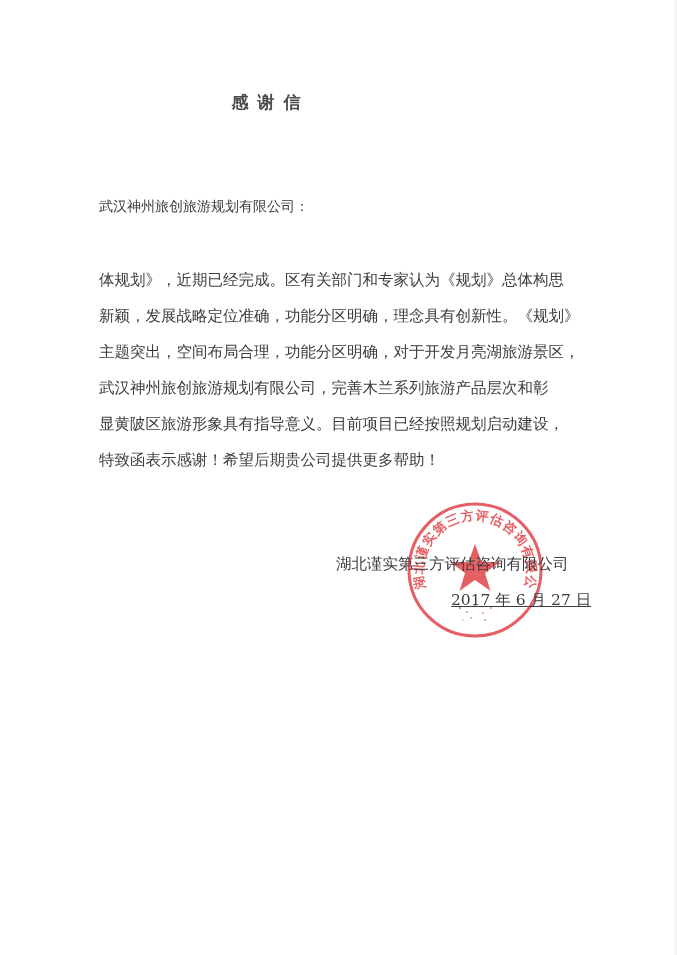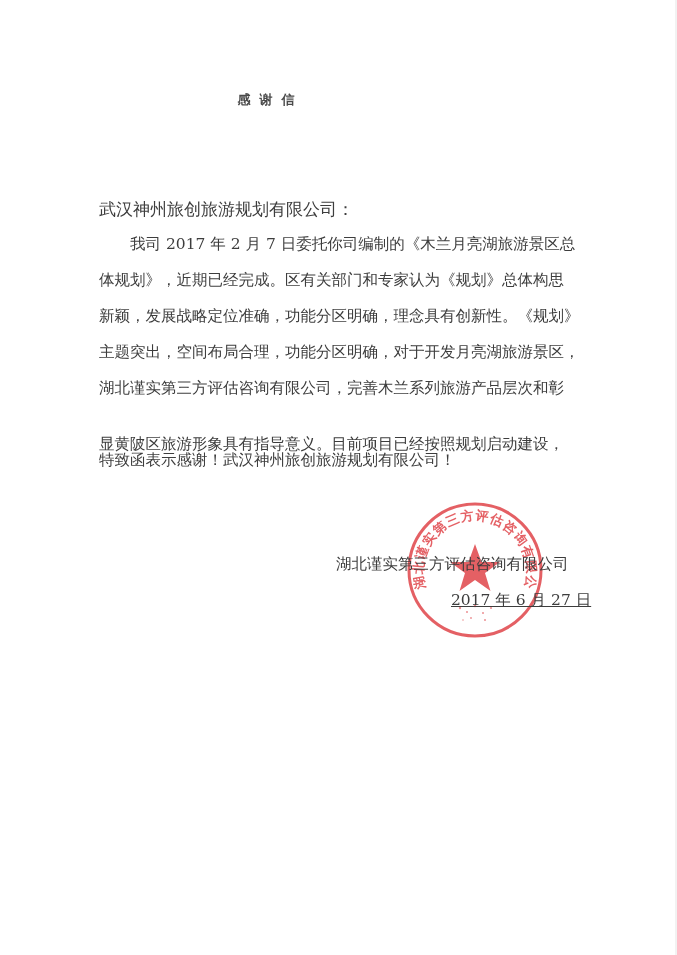--- a/index.html
+++ b/index.html
@@ -5,24 +5,24 @@
     html, body { margin: 0; padding: 0; }
     body {
       width: 677px; height: 955px; background: #ffffff; position: relative; overflow: hidden;
       font-family: "DejaVu Serif", "Liberation Serif", serif;
       color: #3a3a3a;
     }
     .page { position: absolute; left: 0; top: 0; width: 677px; height: 955px; background: #fff; }
     .title {
       position: absolute; left: 0; width: 541px; top: 91px; text-align: center;
       font-family: "DejaVu Sans", "Liberation Sans", sans-serif; font-weight: bold;
-      font-size: 13px; letter-spacing: 9px; color: #4a4a4a;
+      font-size: 17px; letter-spacing: 9px; color: #4a4a4a;
     }
     .salutation {
-      position: absolute; left: 99px; top: 198px; font-size: 17px; color: #3d3d3d;
+      position: absolute; left: 99px; top: 198px; font-size: 14px; color: #3d3d3d;
     }
     .body-line {
       position: absolute; left: 99px; font-size: 15.5px; color: #3d3d3d; white-space: nowrap;
     }
     .signature {
       position: absolute; left: 336px; top: 554px; font-size: 15.5px; color: #3d3d3d; z-index: 2; white-space: nowrap;
     }
     .date {
       position: absolute; left: 451px; top: 590px; font-size: 15.5px; color: #3d3d3d; z-index: 2; white-space: nowrap; text-decoration: underline;
     }
@@ -32,27 +32,26 @@
     .right-edge { position: absolute; right: 0; top: 0; width: 2px; height: 955px; background: #f2f2f2; }
   </style>
 </head>
 <body>
 
 <div class="page">
   <div class="title">感谢信</div>
 
   <div class="salutation">武汉神州旅创旅游规划有限公司：</div>
 
-  <div class="body-line" style="top:234px;">　　我司 2017 年 2 月 7 日委托你司编制的《木兰月亮湖旅游景区总</div>
   <div class="body-line" style="top:270px;">体规划》，近期已经完成。区有关部门和专家认为《规划》总体构思</div>
   <div class="body-line" style="top:306px;">新颖，发展战略定位准确，功能分区明确，理念具有创新性。《规划》</div>
   <div class="body-line" style="top:342px;font-family:Liberation Serif, serif;">主题突出，空间布局合理，功能分区明确，对于开发月亮湖旅游景区，</div>
-  <div class="body-line" style="top:378px;">湖北谨实第三方评估咨询有限公司，完善木兰系列旅游产品层次和彰</div>
-  <div class="body-line" style="top:414px;margin-top:20px;">显黄陂区旅游形象具有指导意义。目前项目已经按照规划启动建设，</div>
-  <div class="body-line" style="top:450px;">特致函表示感谢！武汉神州旅创旅游规划有限公司！</div>
+  <div class="body-line" style="top:378px;">武汉神州旅创旅游规划有限公司，完善木兰系列旅游产品层次和彰</div>
+  <div class="body-line" style="top:414px;">显黄陂区旅游形象具有指导意义。目前项目已经按照规划启动建设，</div>
+  <div class="body-line" style="top:450px;">特致函表示感谢！希望后期贵公司提供更多帮助！</div>
 
   <svg class="seal" viewBox="0 0 140 140">
     <defs>
       <path id="sealArc" d="M 22 92 A 52 52 0 1 1 118 92" fill="none"></path>
     </defs>
     <circle cx="70" cy="70" r="66" fill="none" stroke="#e0454a" stroke-width="3"></circle>
     <text font-family="DejaVu Sans, sans-serif" font-size="13" font-weight="bold" fill="#e0454a" letter-spacing="1">
       <textPath href="#sealArc" startOffset="2%">湖北谨实第三方评估咨询有限公司</textPath>
     </text>
     <polygon points="70,44 76.5,62 95,62 80,73 85.5,91 70,80 54.5,91 60,73 45,62 63.5,62" fill="#e0454a"></polygon>

